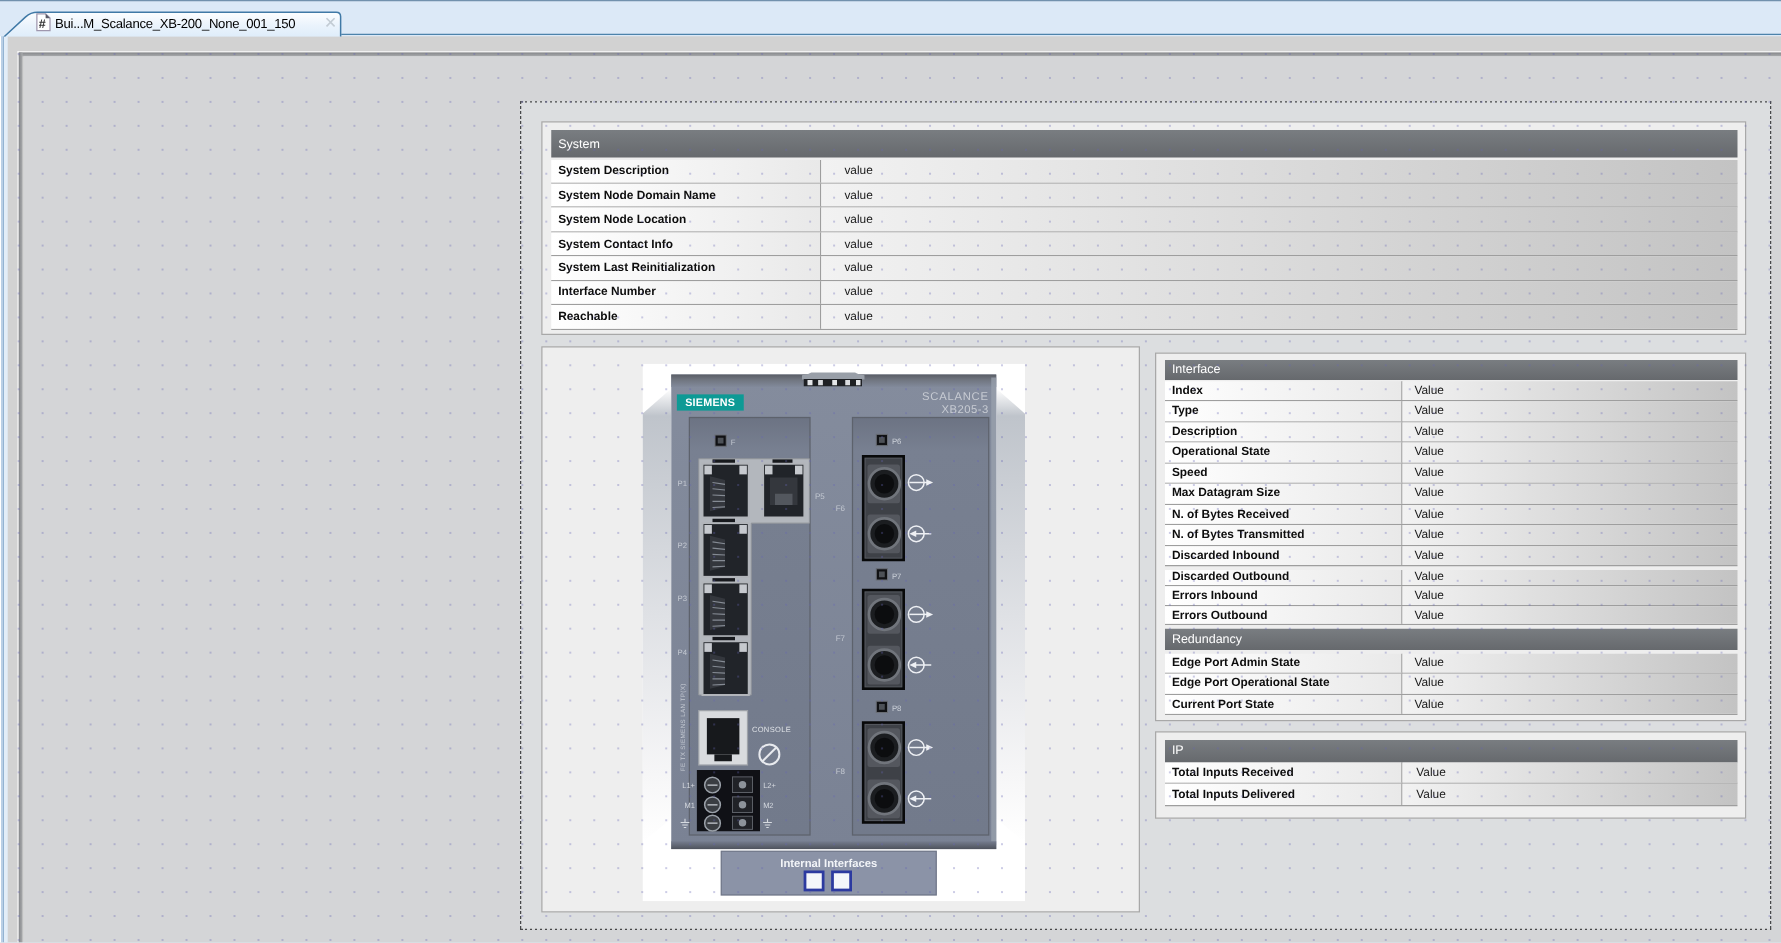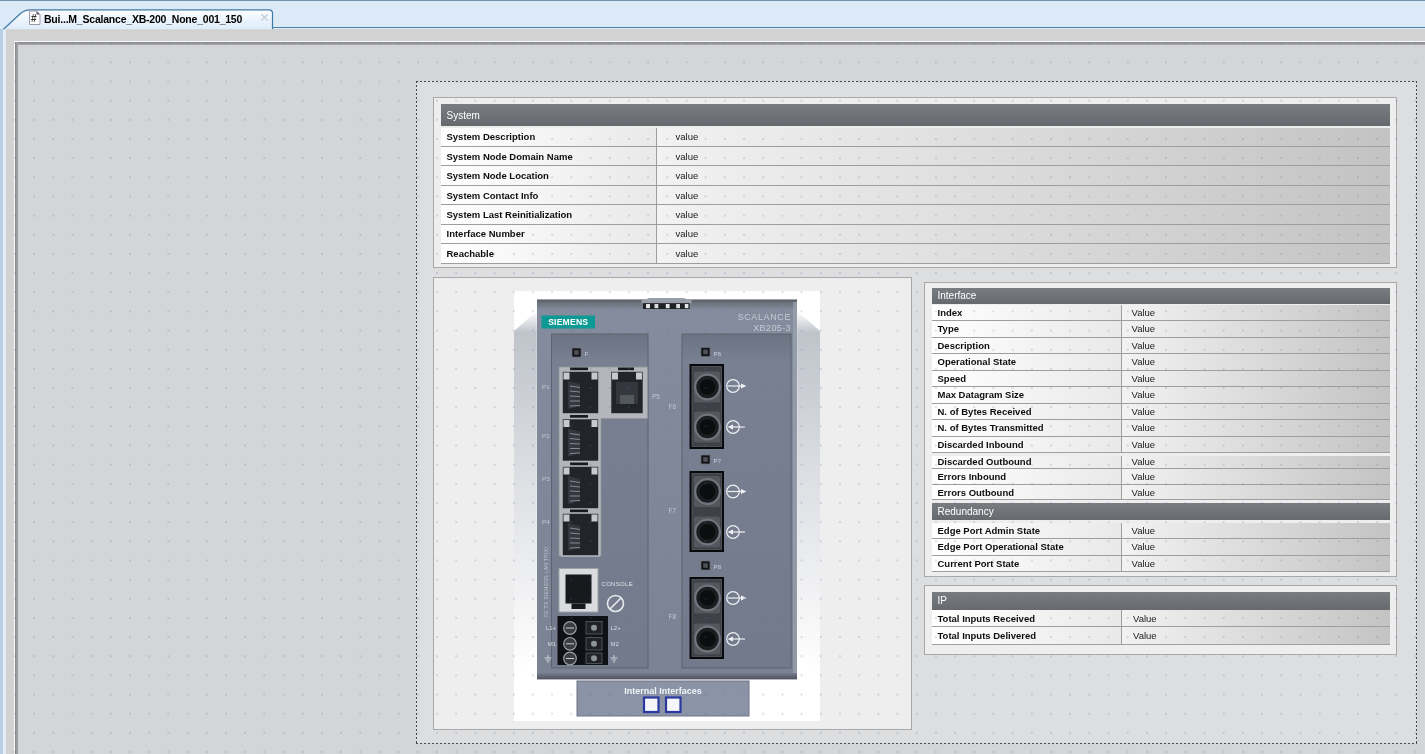--- a/index.html
+++ b/index.html
@@ -2,21 +2,21 @@
 <html><head>
 <meta charset="utf-8">
 <style>
 html,body{margin:0;padding:0;}
 body{width:1425px;height:754px;overflow:hidden;position:relative;
   font-family:"Liberation Sans",sans-serif;background:#dce9f7;}
 #topline{position:absolute;left:0;top:0;width:1425px;height:1.3px;background:#7291ad;}
 
 #tabsvg{position:absolute;left:0;top:0;}
 #tabtext{position:absolute;left:44px;top:10px;width:220px;height:28px;
-  font-size:10.5px;font-weight:bold;color:#000;line-height:18px;white-space:nowrap;letter-spacing:-0.22px;}
+  font-size:10.5px;font-weight:normal;color:#000;line-height:18px;white-space:nowrap;letter-spacing:-0.22px;}
 #tabclose{position:absolute;left:259px;top:13px;width:11px;height:11px;
   color:#c3ccd4;font-size:12.5px;font-weight:normal;line-height:11px;text-align:center;}
 
 #winleft{position:absolute;left:0;top:29px;width:6px;bottom:0;
   background:linear-gradient(to right,#ffffff 0%,#ffffff 8%,#b9cfe6 8%,#b9cfe6 45%,#93b3d2 45%,#93b3d2 55%,#e2edf8 55%,#e2edf8 100%);}
 #tabbottom{position:absolute;left:273px;top:27.3px;width:1152px;height:1.2px;background:#4d83ab;}
 #margin{position:absolute;left:6px;top:29px;right:0;bottom:0;background:#d2d2d2;}
 #bevelwhite-t{position:absolute;left:14px;top:41px;width:1411px;height:1.4px;background:#fbfbfb;}
 #bevelwhite-l{position:absolute;left:14px;top:41px;width:1.4px;height:713px;background:#fbfbfb;}
 #beveldark-t{position:absolute;left:15.4px;top:42.4px;width:1409.6px;height:2.6px;background:linear-gradient(#85878a,#a8aaac);}

